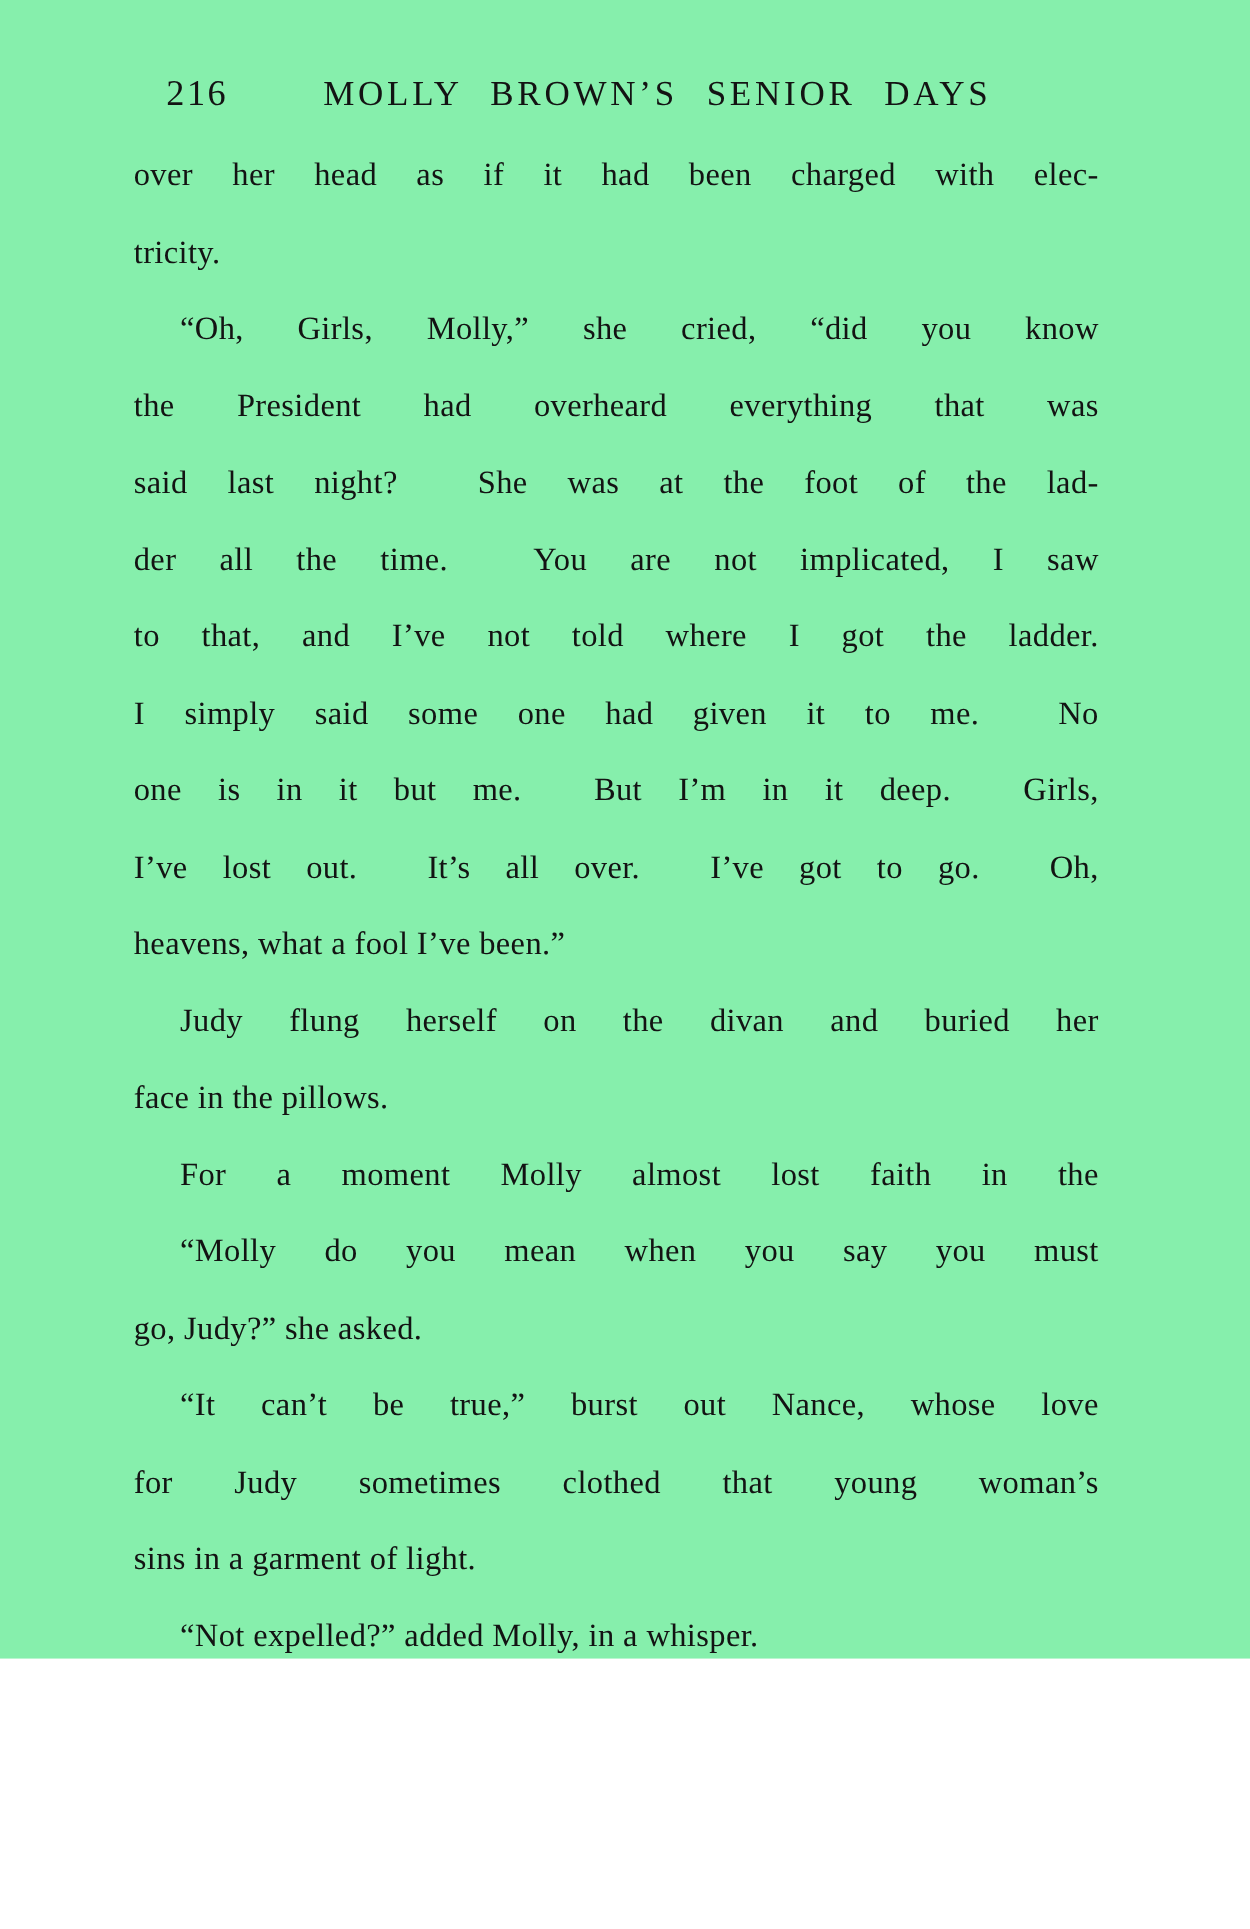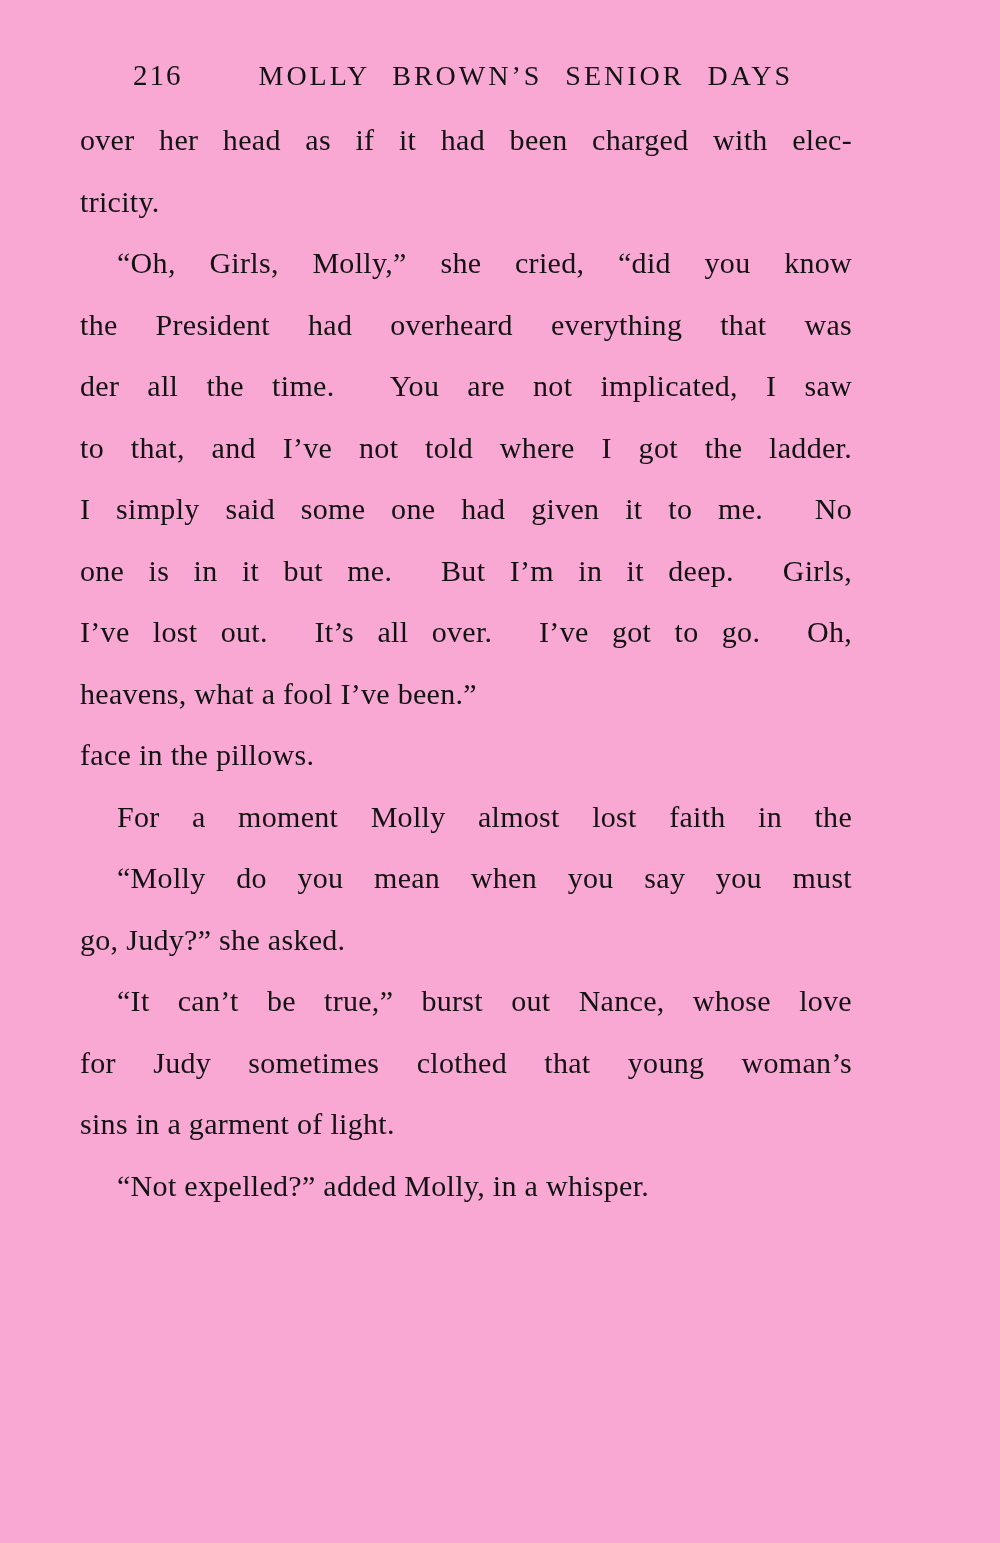--- a/index.html
+++ b/index.html
@@ -3,22 +3,22 @@
 <meta charset="utf-8">
 <style>
   html, body {
     margin: 0;
     padding: 0;
     background: #ffffff;
   }
   .page {
     position: relative;
     width: 1000px;
-    height: 1543px;
-    background: #f9a8d4;
+    height: 1327px;
+    background: #86efac;
     color: #131313;
     font-family: "Liberation Serif", serif;
     overflow: hidden;
   }
   .header {
     display: flex;
     align-items: baseline;
     margin: 58px 95px 0 133px;
     line-height: 34px;
     font-size: 29px;
@@ -26,23 +26,23 @@
   .page-number {
     letter-spacing: 2px;
   }
   .running-title {
     margin-left: 76px;
     font-size: 28px;
     letter-spacing: 3px;
     word-spacing: 13px;
   }
   .body-text {
-    margin: 16px 95px 0 80px;
+    margin: 16px 95px 0 107px;
     width: 772px;
-    font-size: 30px;
+    font-size: 26px;
     letter-spacing: 0.3px;
   }
   .line {
     height: 61.5px;
     line-height: 61.5px;
     white-space: nowrap;
     text-align: justify;
     text-align-last: justify;
   }
   .line.flush {
@@ -60,26 +60,28 @@
   <div class="header">
     <span class="page-number">216</span>
     <span class="running-title">MOLLY BROWN’S SENIOR DAYS</span>
   </div>
 
   <div class="body-text">
     <div class="line">over her head as if it had been charged with elec-</div>
     <div class="line flush">tricity.</div>
     <div class="line indent">“Oh, Girls, Molly,” she cried, “did you know</div>
     <div class="line">the President had overheard everything that was</div>
+    <div class="line">said last night?&nbsp; She was at the foot of the lad-</div>
     <div class="line">der all the time.&nbsp; You are not implicated, I saw</div>
     <div class="line">to that, and I’ve not told where I got the ladder.</div>
     <div class="line">I simply said some one had given it to me.&nbsp; No</div>
     <div class="line">one is in it but me.&nbsp; But I’m in it deep.&nbsp; Girls,</div>
     <div class="line">I’ve lost out.&nbsp; It’s all over.&nbsp; I’ve got to go.&nbsp; Oh,</div>
     <div class="line flush">heavens, what a fool I’ve been.”</div>
+    <div class="line indent">Judy flung herself on the divan and buried her</div>
     <div class="line flush">face in the pillows.</div>
     <div class="line indent">For a moment Molly almost lost faith in the</div>
     <div class="line indent">“Molly do you mean when you say you must</div>
     <div class="line flush">go, Judy?” she asked.</div>
     <div class="line indent">“It can’t be true,” burst out Nance, whose love</div>
     <div class="line">for Judy sometimes clothed that young woman’s</div>
     <div class="line flush">sins in a garment of light.</div>
     <div class="line indent flush">“Not expelled?” added Molly, in a whisper.</div>
   </div>
 

